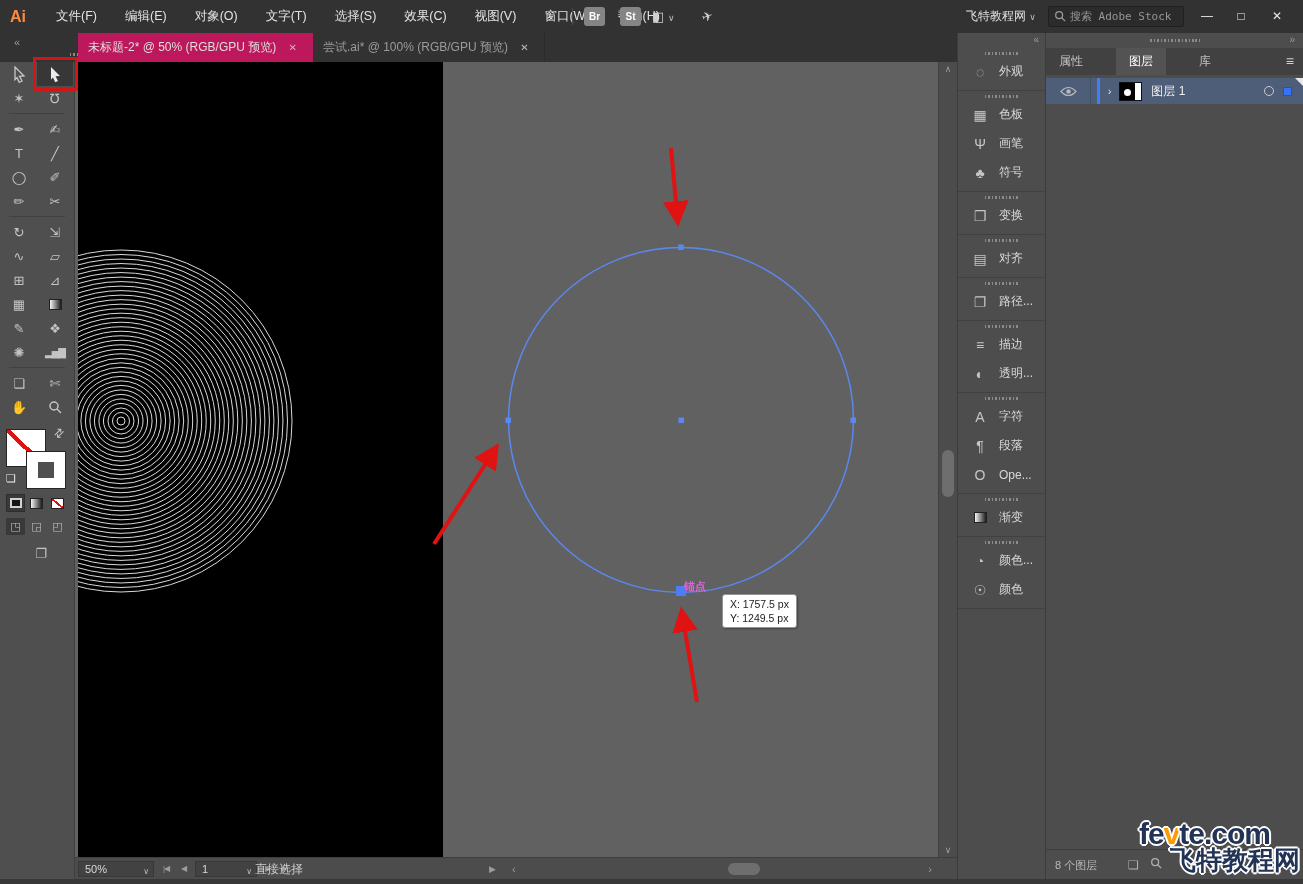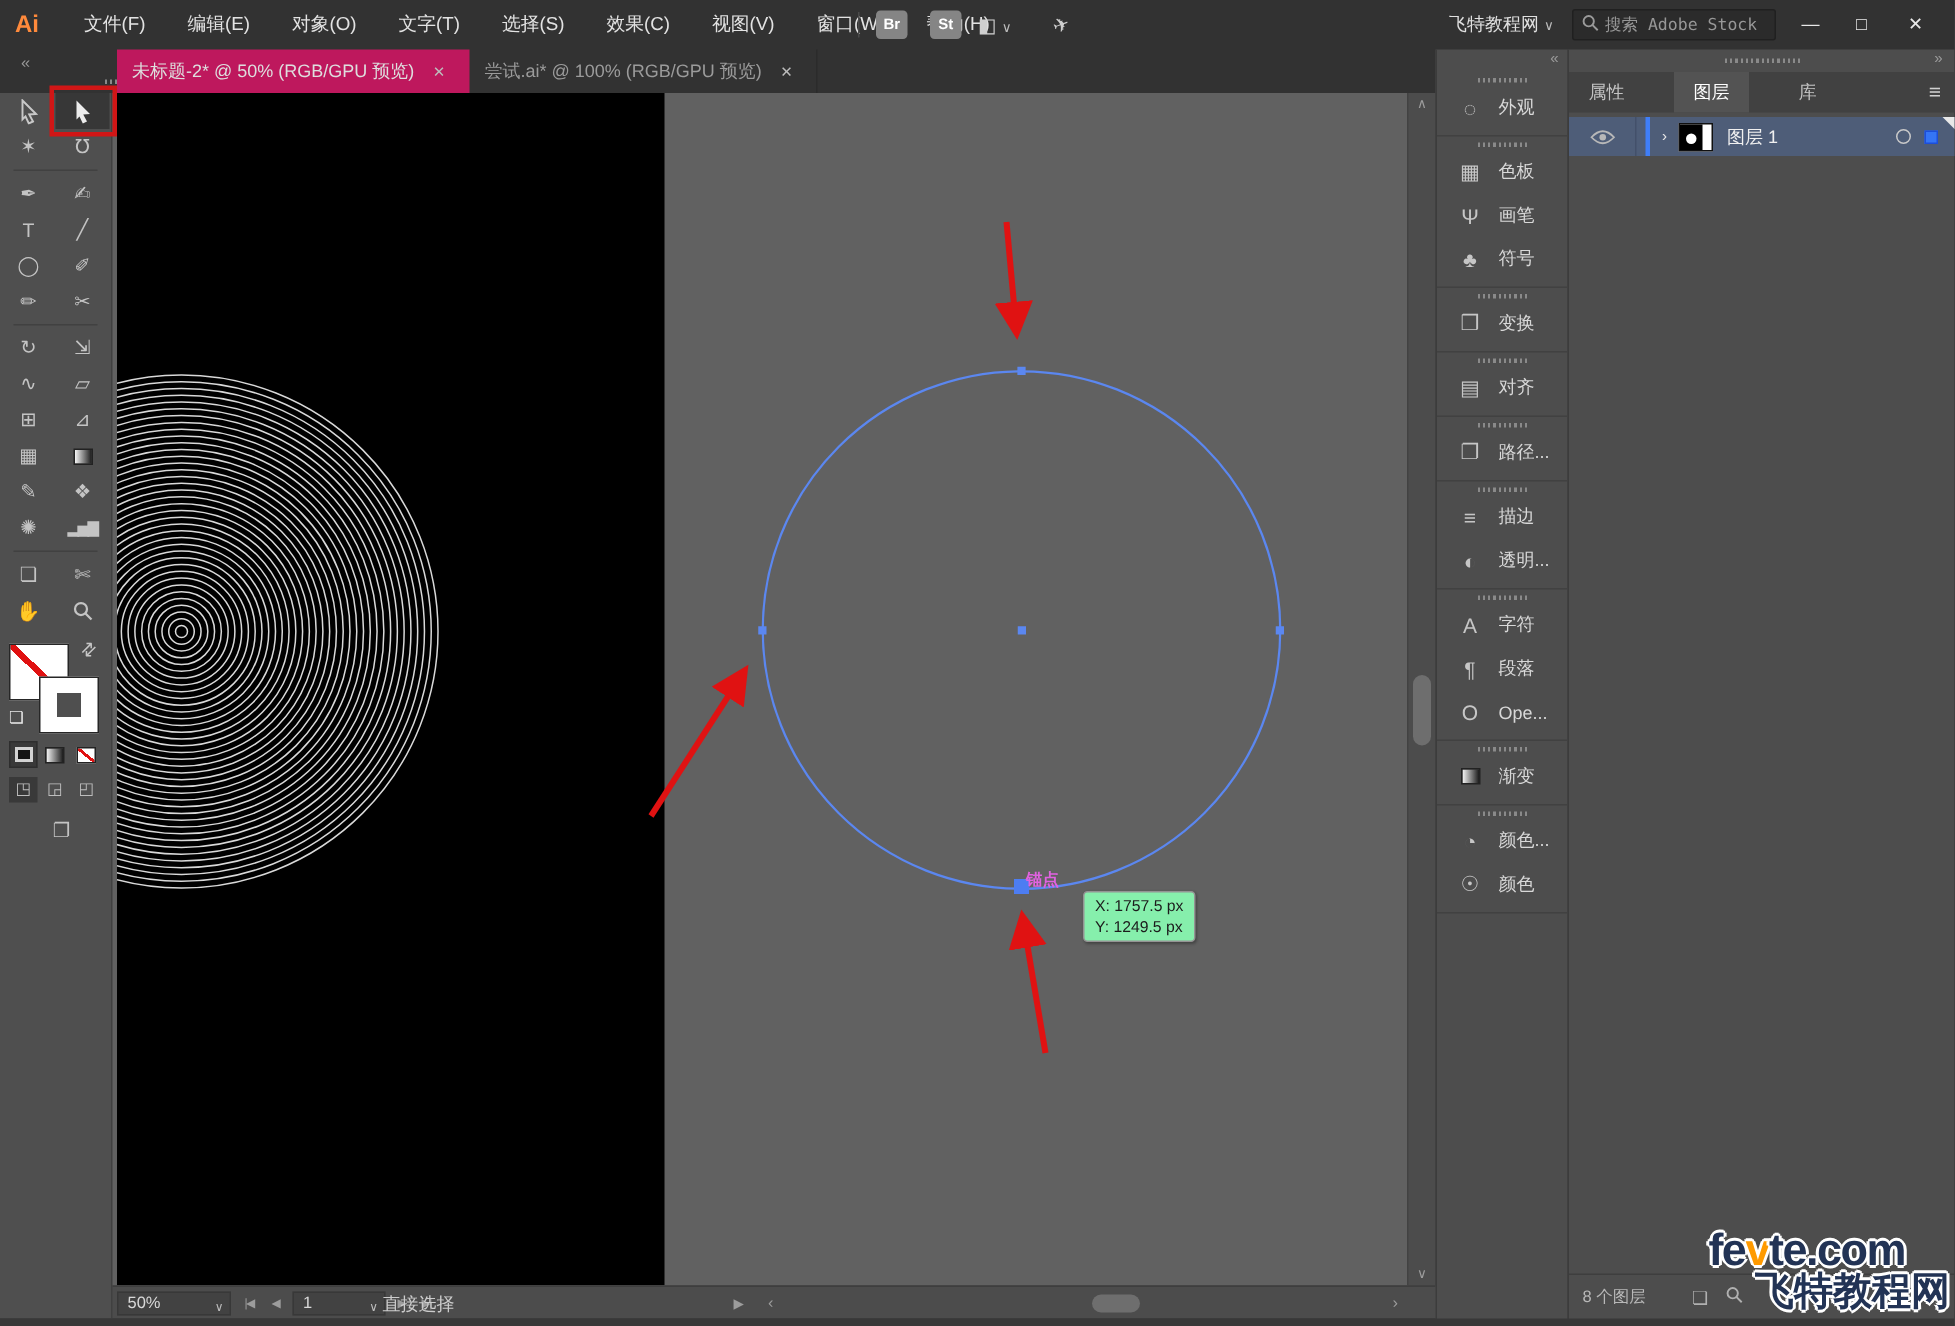--- a/index.html
+++ b/index.html
@@ -54,21 +54,21 @@
   .grad-sq { display:inline-block; width:13px; height:11px; background:linear-gradient(90deg,#f5f5f5,#1c1c1c); border:1px solid #222; }
   #btn-none .in { width:13px; height:11px; background:#fff; border:1px solid #222;
     background-image:linear-gradient(to top right,transparent 43%,#e01111 43%,#e01111 57%,transparent 57%); }
   .mode-btn { position:absolute; width:19px; height:17px; text-align:center; line-height:17px; color:#bdbdbd; font-size:11px; }
   .mode-btn.pressed { background:#393939; }
   #screen-mode { position:absolute; left:20px; top:118px; width:34px; height:20px; text-align:center; line-height:20px; color:#c4c4c4; font-size:13px; }
 
   
   #canvas { position:absolute; left:75px; top:62px; width:863px; height:795px; background:#616161; overflow:hidden; }
   #anchor-label { position:absolute; left:609px; top:517px; color:#e062e0; font-size:11px; font-weight:bold; }
-  #coord-tooltip { position:absolute; left:647px; top:532px; background:#86efac; border:1px solid #949494; border-radius:3px;
+  #coord-tooltip { position:absolute; left:647px; top:532px; background:#ffffff; border:1px solid #949494; border-radius:3px;
     padding:2px 7px; font-size:10.5px; line-height:14px; color:#1c1c1c; box-shadow:1px 1px 2px rgba(0,0,0,.3); }
 
   
   #vscroll { position:absolute; left:938px; top:62px; width:19px; height:795px; background:#4c4c4c; border-left:1px solid #424242; }
   #vscroll .arr { position:absolute; left:0; width:100%; text-align:center; color:#9d9d9d; font-size:9px; }
   #vthumb { position:absolute; left:3px; top:388px; width:12px; height:47px; background:#6e6e6e; border-radius:7px; }
 
   
   #rail { position:absolute; left:957px; top:33px; width:88px; height:851px; background:#4d4d4d; border-left:1px solid #3c3c3c; }
   #rail-head { position:relative; height:15px; }

